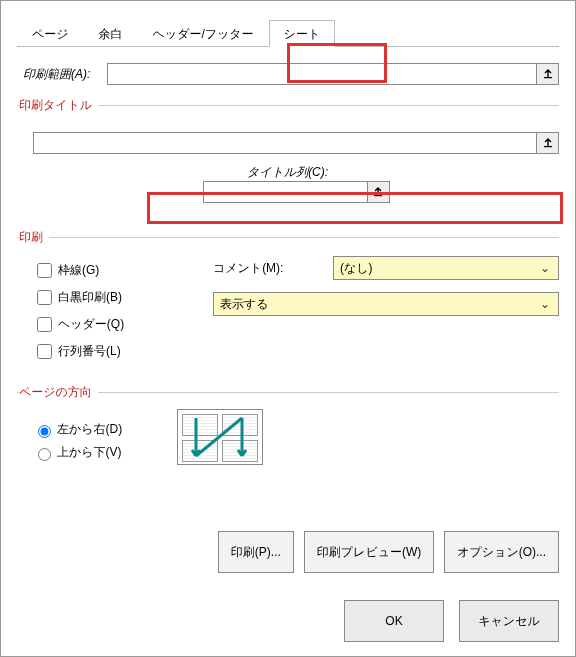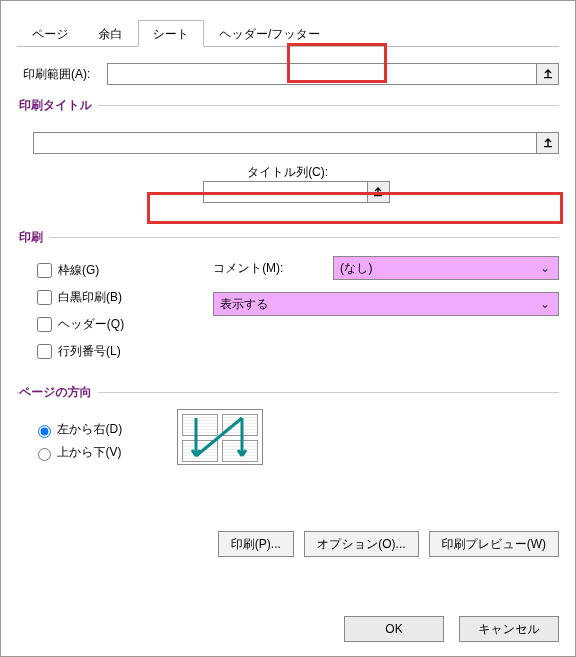--- a/index.html
+++ b/index.html
@@ -8,61 +8,61 @@
   .titlebar { height: 32px; display: flex; align-items: center; padding: 0 8px; border-bottom: 1px solid #ddd; background:#fff; }
   .titlebar .title { flex: 1; padding-left: 4px; }
   .titlebar .help { width: 40px; text-align: center; font-size: 14px; cursor:pointer; }
   .titlebar .close { width: 40px; text-align: center; font-size: 14px; cursor:pointer; }
   .content { padding: 12px 16px 12px 16px; }
   .tabs { display:flex; position:relative; height:28px; border-bottom:1px solid #bbb; margin-top:6px;}
   .tab { padding: 5px 14px 4px 14px; border:1px solid transparent; cursor:pointer; position:relative; top:1px;}
   .tab.active { border:1px solid #bbb; border-bottom:1px solid #fff; background:#fff;}
   .hl-tab { position:absolute; border:3px solid #d33; pointer-events:none; }
   .row { display:flex; align-items:center; margin: 10px 0; }
-  .lbl { width: 110px; padding-left: 6px;}
+  .lbl { width: 110px; padding-left: 6px; font-style: italic;}
   .inputwrap { flex:1; display:flex; }
   .txt { flex:1; height:22px; border:1px solid #888; padding:0 4px; background:#fff; }
   .pick { width:22px; height:22px; border:1px solid #888; border-left:none; display:flex; align-items:center; justify-content:center; background:#eee; cursor:pointer; }
   .pick svg { width:12px; height:12px; }
   fieldset { border:1px solid #ccc; border-left:none; border-right:none; border-bottom:none; margin: 12px 0 6px 0; padding: 8px 0 4px 2px; position:relative;}
-  fieldset legend { padding: 0 6px 0 0; color:#701a75;font-weight:bold;}
+  fieldset legend { padding: 0 6px 0 0; color:#b91c1c;}
   .indent { padding-left: 14px; }
   .checkrow { display:flex; align-items:center; margin:6px 0; }
   .checkrow input { width:15px; height:15px; margin-right:6px;}
   .print-grid { display:flex; }
   .left-checks { width: 180px; }
   .right-combos { flex:1; padding-top:2px; }
   .crow { display:flex; align-items:center; margin-bottom:12px; }
   .crow .clab { width:120px; }
-  .combo { flex:1; height:24px; border:1px solid #888; display:flex; align-items:center; padding:0 6px; justify-content:space-between; background:#f0abfc; cursor:pointer;}
+  .combo { flex:1; height:24px; border:1px solid #888; display:flex; align-items:center; padding:0 6px; justify-content:space-between; background:#fef9c3; cursor:pointer;}
   .combo .arrow { width:14px; text-align:center; color:#333;}
   .radiorow { display:flex; align-items:center; margin:6px 0;}
   .radiorow input { margin-right:6px;}
   .order-area { display:flex; gap:4px; align-items:flex-start; }
   .order-radios { width:140px; padding-top:6px;}
   .order-img { width:86px; height:56px; border:1px solid #888; display:flex; flex-wrap:wrap; gap:4px; padding:4px; position:relative; background:#fff;}
   .sheet-sm { width:36px; height:22px; border:1px solid #999; background:repeating-linear-gradient(#fff,#fff 2px,#eee 2px,#eee 3px);}
   .buttons-row { display:flex; justify-content:flex-end; gap:10px; margin-top:60px;}
-  .btn { height:26px; padding: 4px 12px; border:1px solid #888; background:#f2f2f2; cursor:pointer; display:flex; align-items:center;}
+  .btn { height:42px; padding: 4px 12px; border:1px solid #888; background:#f2f2f2; cursor:pointer; display:flex; align-items:center;}
   .footer { position:absolute; bottom:14px; right:16px; display:flex; gap:15px;}
   .btn.primary { width:100px; justify-content:center; background:#eaeaea;}
   .hl-red { position:absolute; border:3px solid #d33; pointer-events:none; }
   .arrow-z { position:absolute; pointer-events:none; }
 </style>
 </head>
 <body>
 
 <div class="window">
 
   <div class="content">
     <div class="tabs">
       <div class="tab">ページ</div>
       <div class="tab">余白</div>
+      <div class="tab">ヘッダー/フッター</div>
       <div class="tab active">シート</div>
-      <div class="tab">ヘッダー/フッター</div>
     </div>
     <div class="hl-tab" style="left:286px; top:42px; width:100px; height:40px;"></div>
 
     <div class="row" style="margin-top:16px;">
       <div class="lbl" style="width:90px;"><span>印刷範囲(A):</span></div>
       <div class="inputwrap">
         <input class="txt" value="" style="">
         <div class="pick">
           <svg viewBox="0 0 12 12">
               <path d="M6 2 L6 9 M3 5 L6 2 L9 5" stroke="#000" fill="none" stroke-width="1.4"></path>
@@ -166,24 +166,24 @@
           </svg>
         </div>
       </div>
     </fieldset>
 
     <div class="buttons-row">
       <div class="btn">
           <span>印刷(P)...</span>
         </div>
       <div class="btn">
-          <span>オプション(O)...</span>
+          <span>印刷プレビュー(W)</span>
         </div>
       <div class="btn">
-          <span>印刷プレビュー(W)</span>
+          <span>オプション(O)...</span>
         </div>
     </div>
   </div>
 
   <div class="footer">
     <div class="btn primary">
         <span>OK</span>
       </div>
     <div class="btn primary">
         <span>キャンセル</span>

